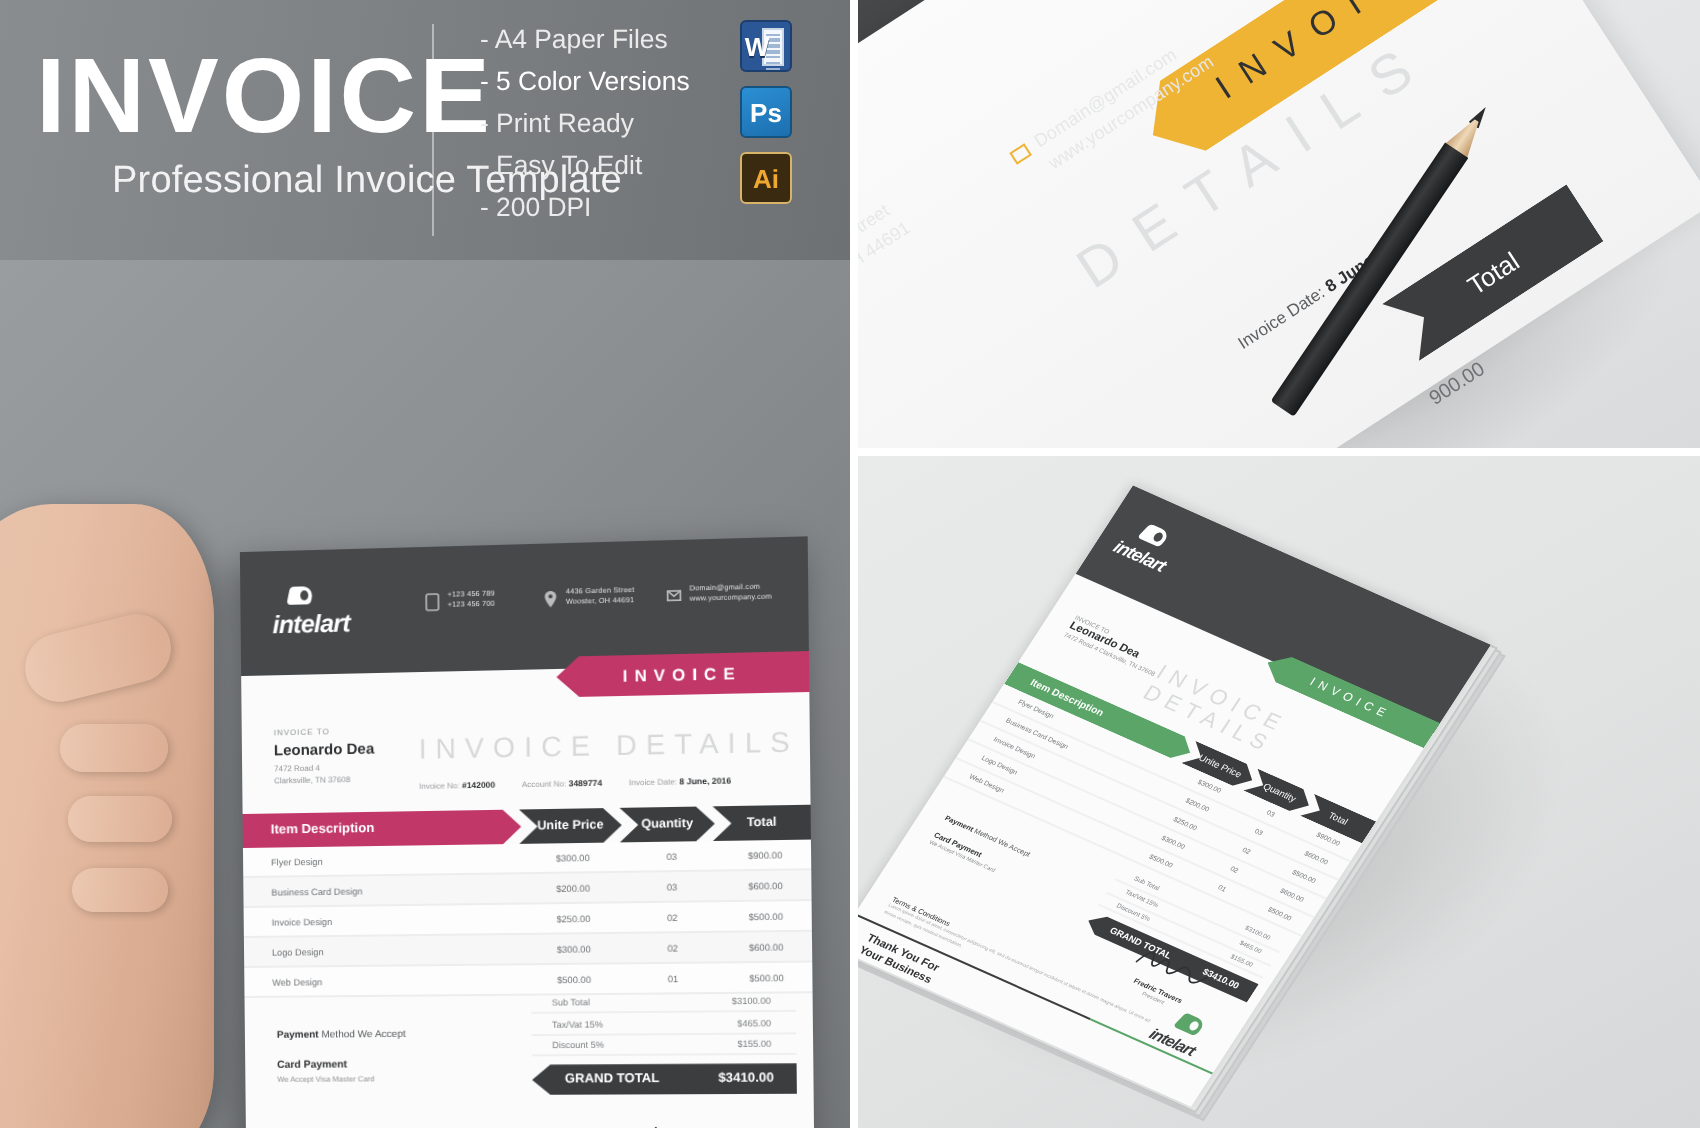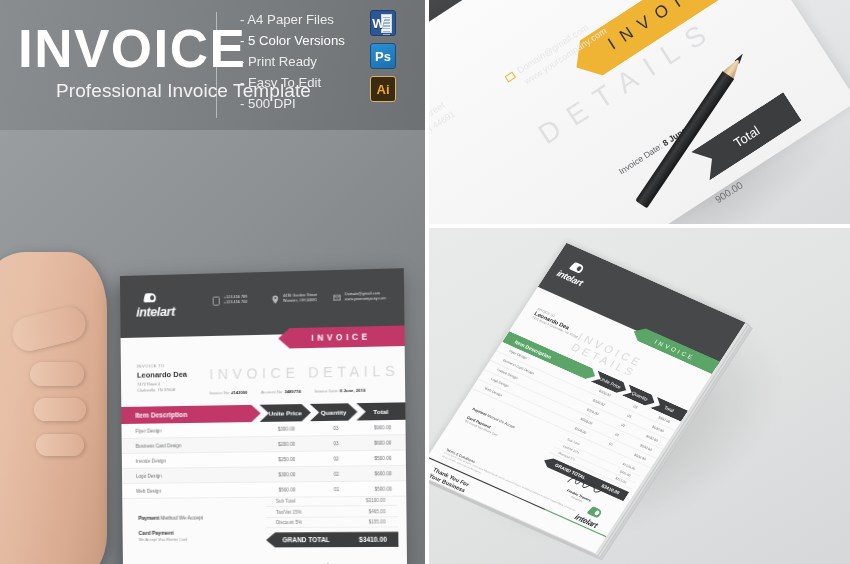--- a/index.html
+++ b/index.html
@@ -321,21 +321,21 @@
   <div class="header">
     <div class="hdr-title">INVOICE</div>
     <div class="hdr-sub">Professional Invoice Template</div>
     <div class="hdr-rule"></div>
 
     <div class="features">
       <div class="feat">- A4 Paper Files</div>
       <div class="feat bold">- 5 Color Versions</div>
       <div class="feat">- Print Ready</div>
       <div class="feat">- Easy To Edit</div>
-      <div class="feat">- 500 DPI</div>
+      <div class="feat">- 200 DPI</div>
     </div>
 
     <div class="apps">
       <div class="app-ic app-word">
         <div class="wdoc">
             <i></i>
             <i></i>
             <i></i>
             <i></i>
             <i></i>

